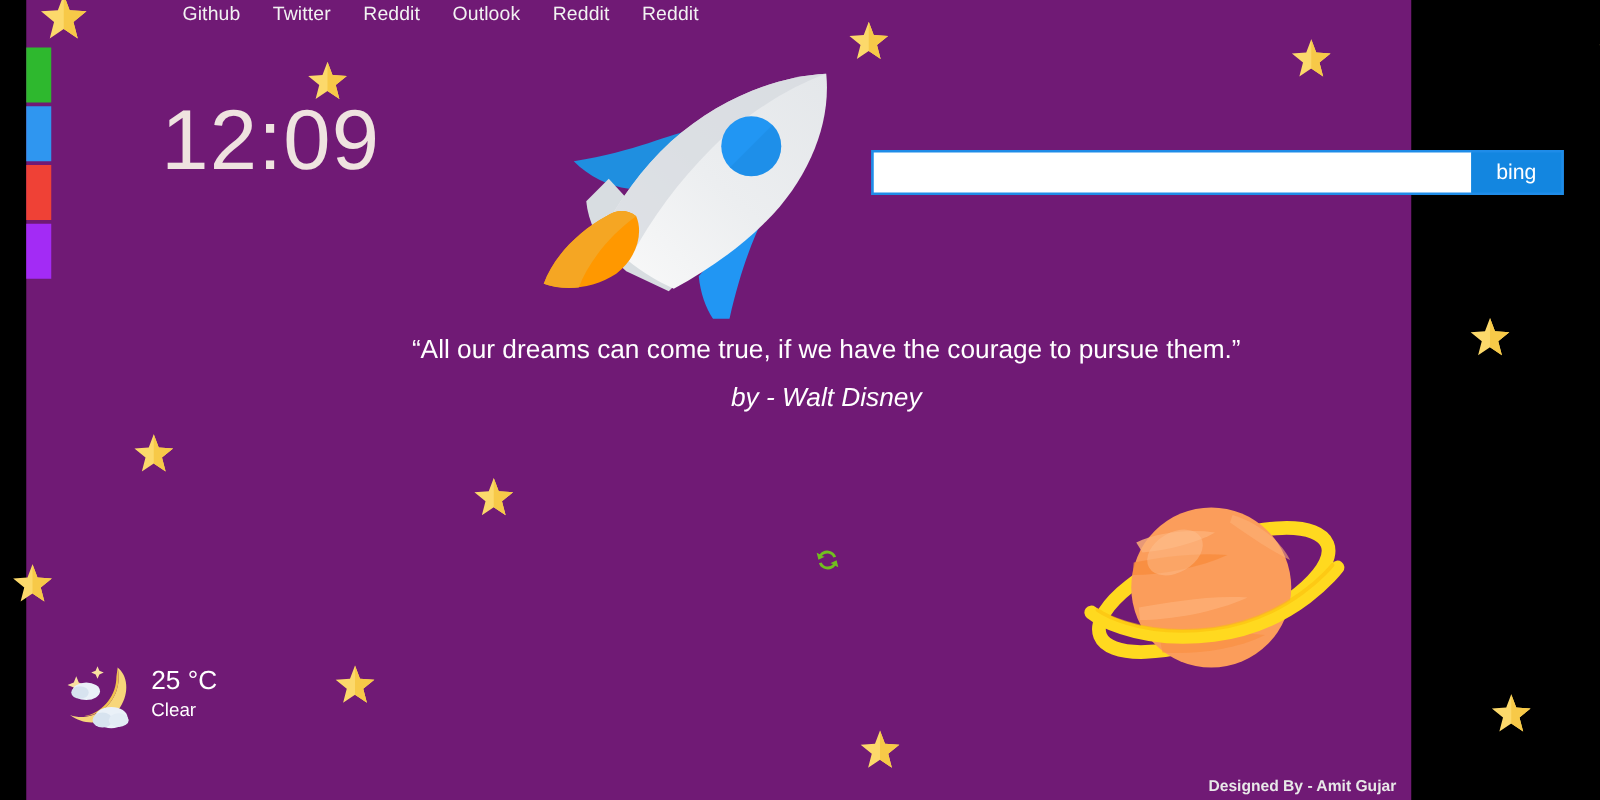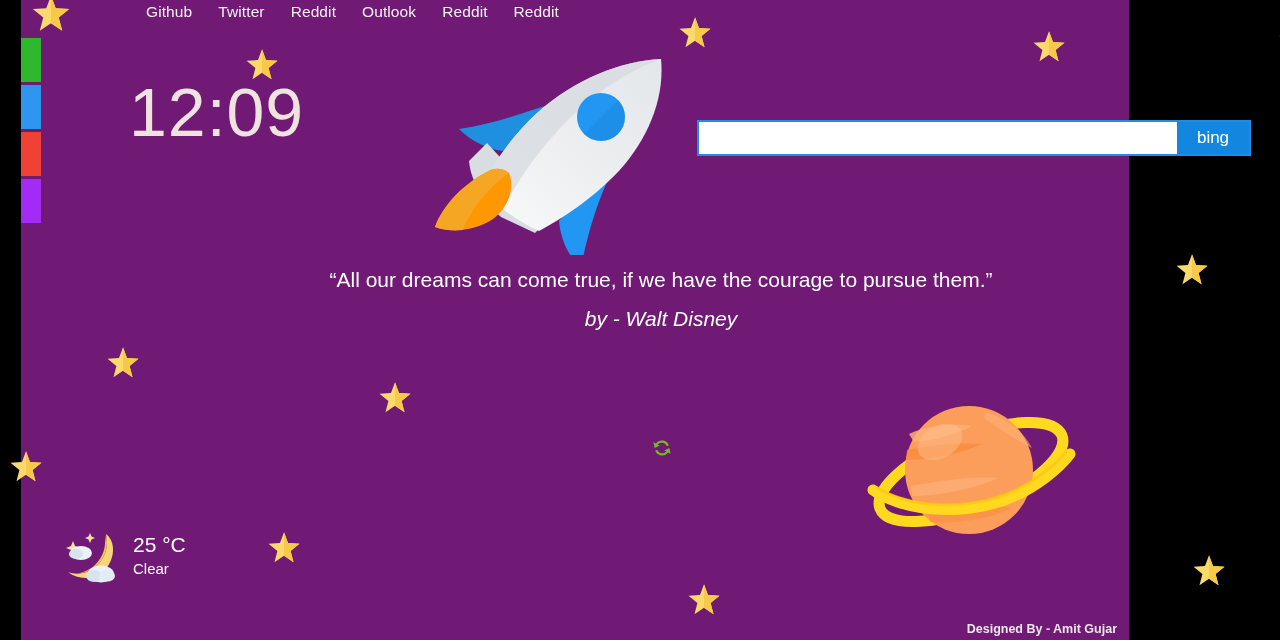--- a/index.html
+++ b/index.html
@@ -71,21 +71,21 @@
     position:absolute; left:626px; top:433px; width:30px; height:30px;
     background:none; border:none; cursor:pointer; padding:0;
     display:flex; align-items:center; justify-content:center;
   }
 
   
   .planet { position:absolute; left:845px; top:390px; width:215px; height:160px; }
 
   
   .weather {
-    position:absolute; left:38px; top:524px;
+    position:absolute; left:26px; top:524px;
     display:flex; align-items:center; gap:12px;
   }
   .weather-icon { width:62px; height:62px; flex:none; }
   .weather-text { display:flex; flex-direction:column; justify-content:center; }
   .weather-temp { color:#ffffff; font-size:21px; line-height:1.35;
                   font-family:"Liberation Sans", sans-serif; }
   .weather-cond { color:#ffffff; font-size:15px; line-height:1.35;
                   font-family:"Liberation Sans", sans-serif; }
 
   

